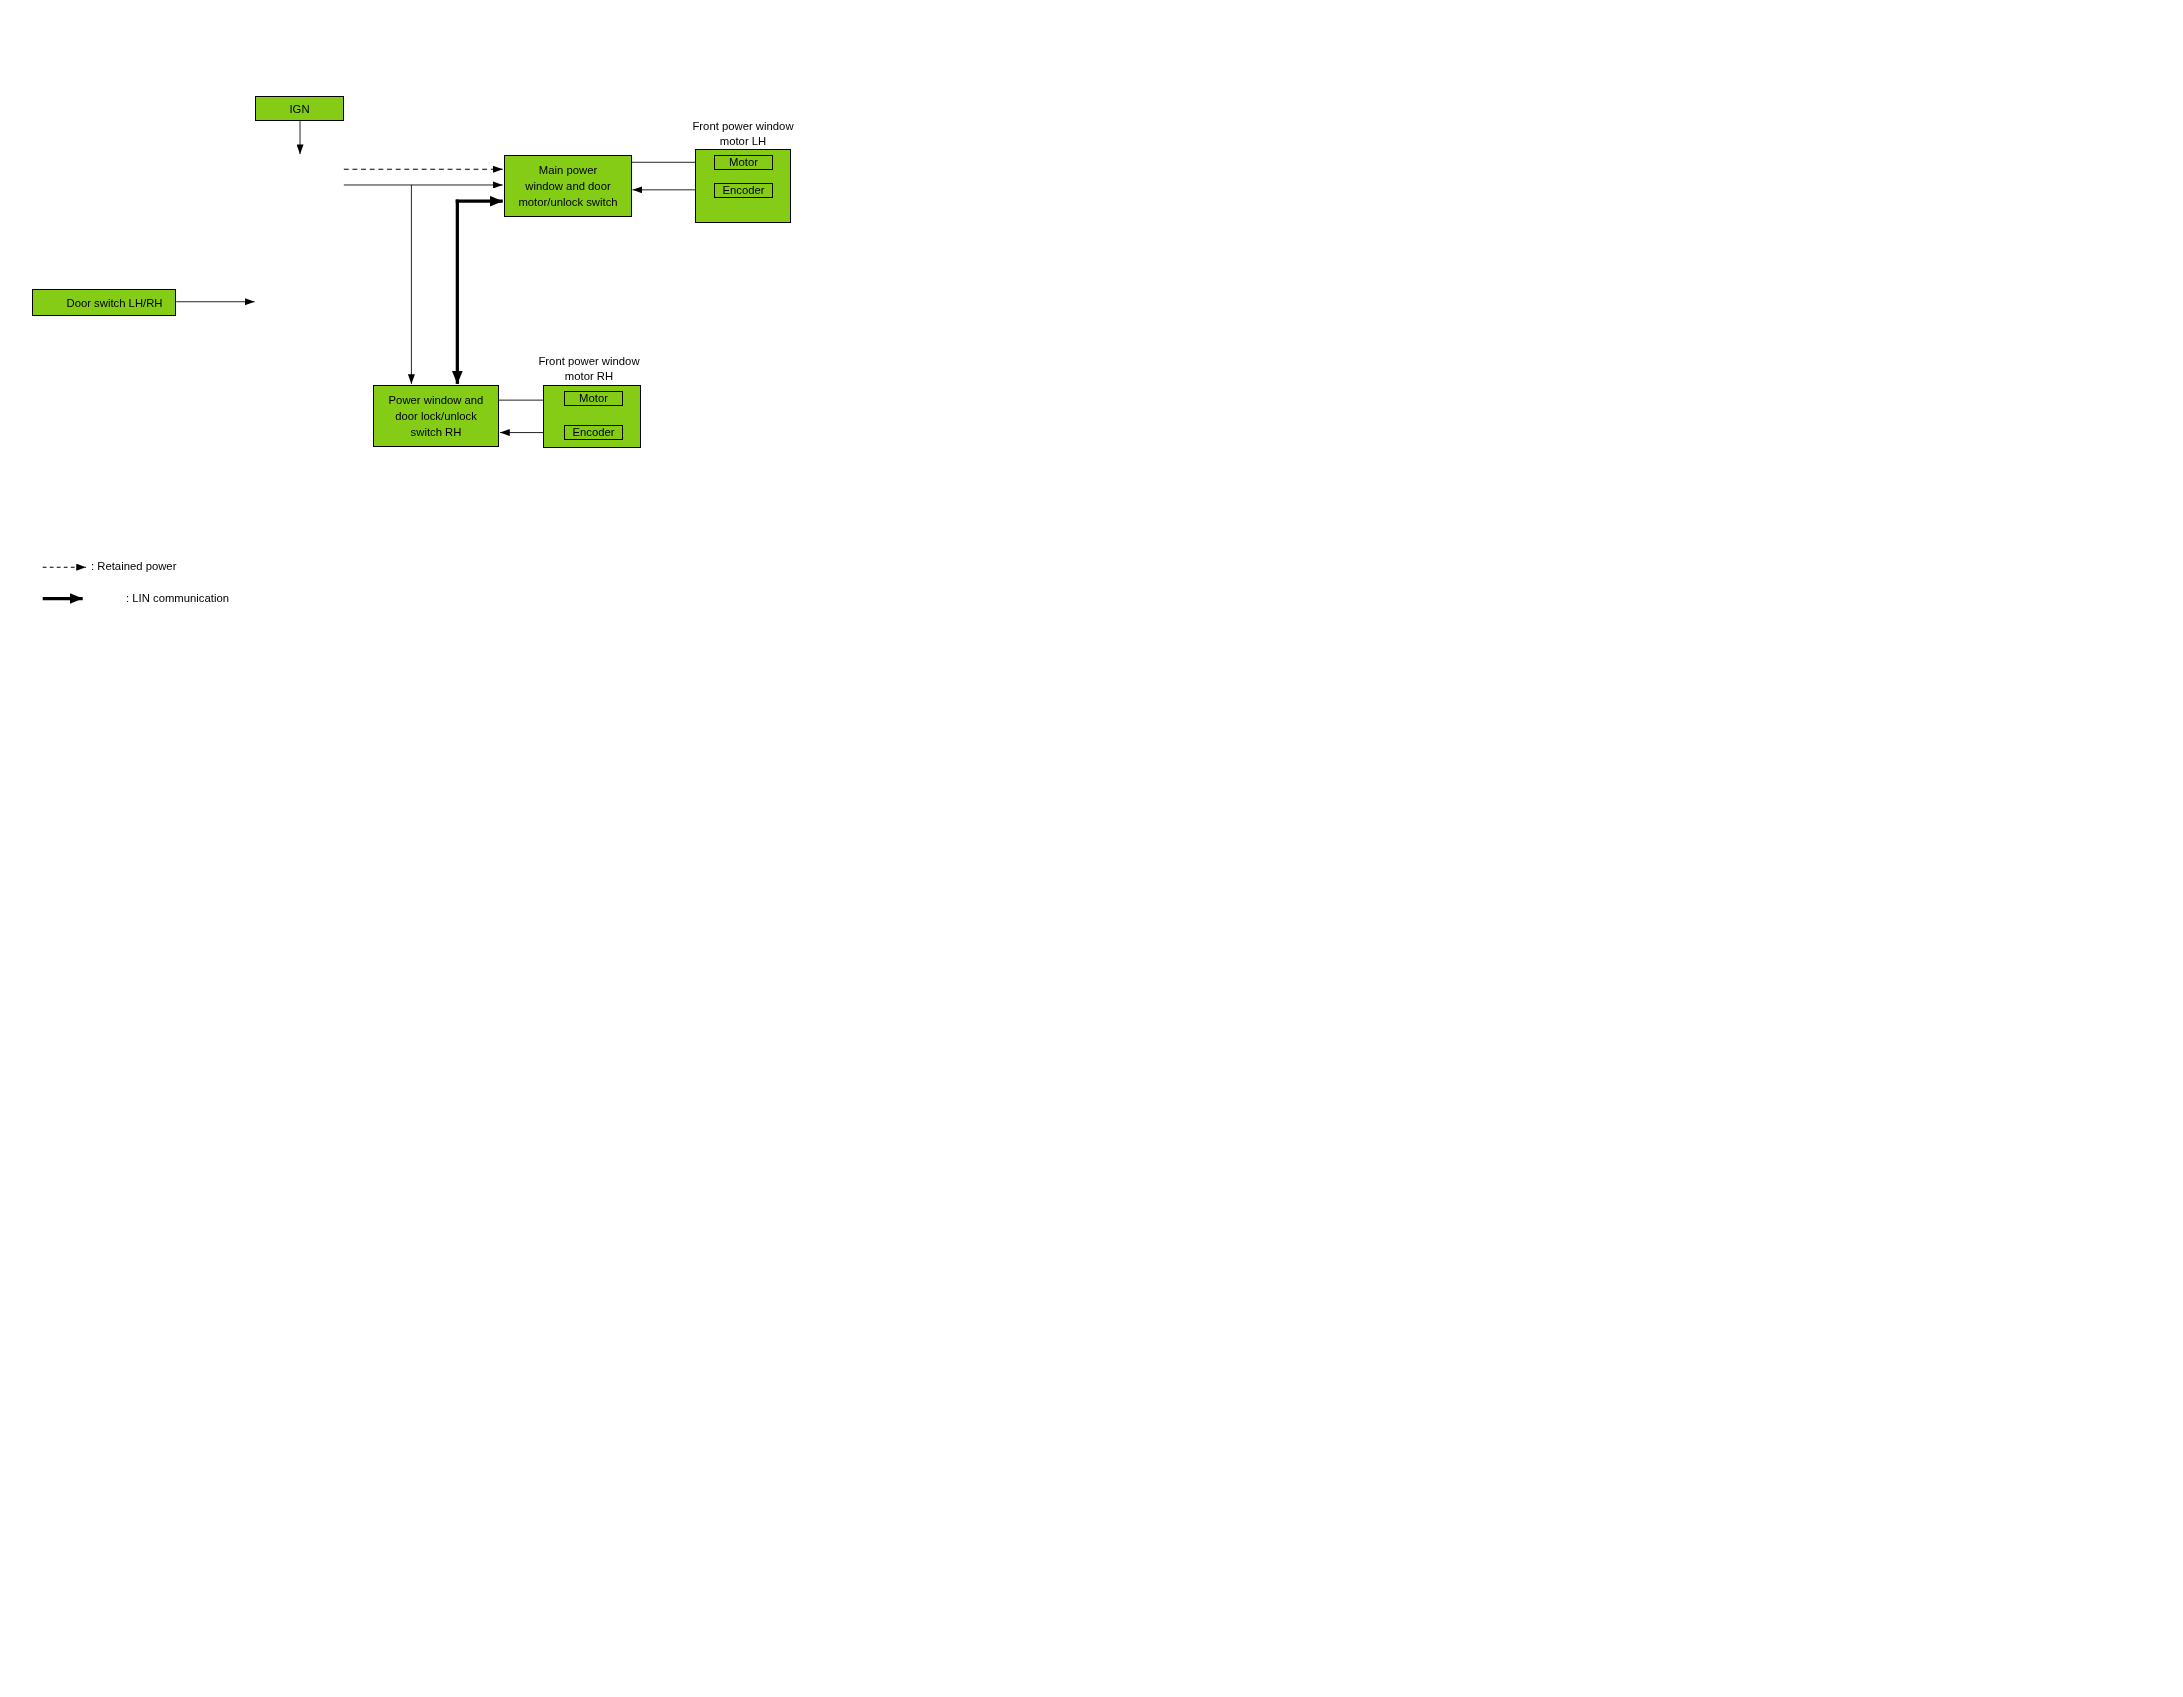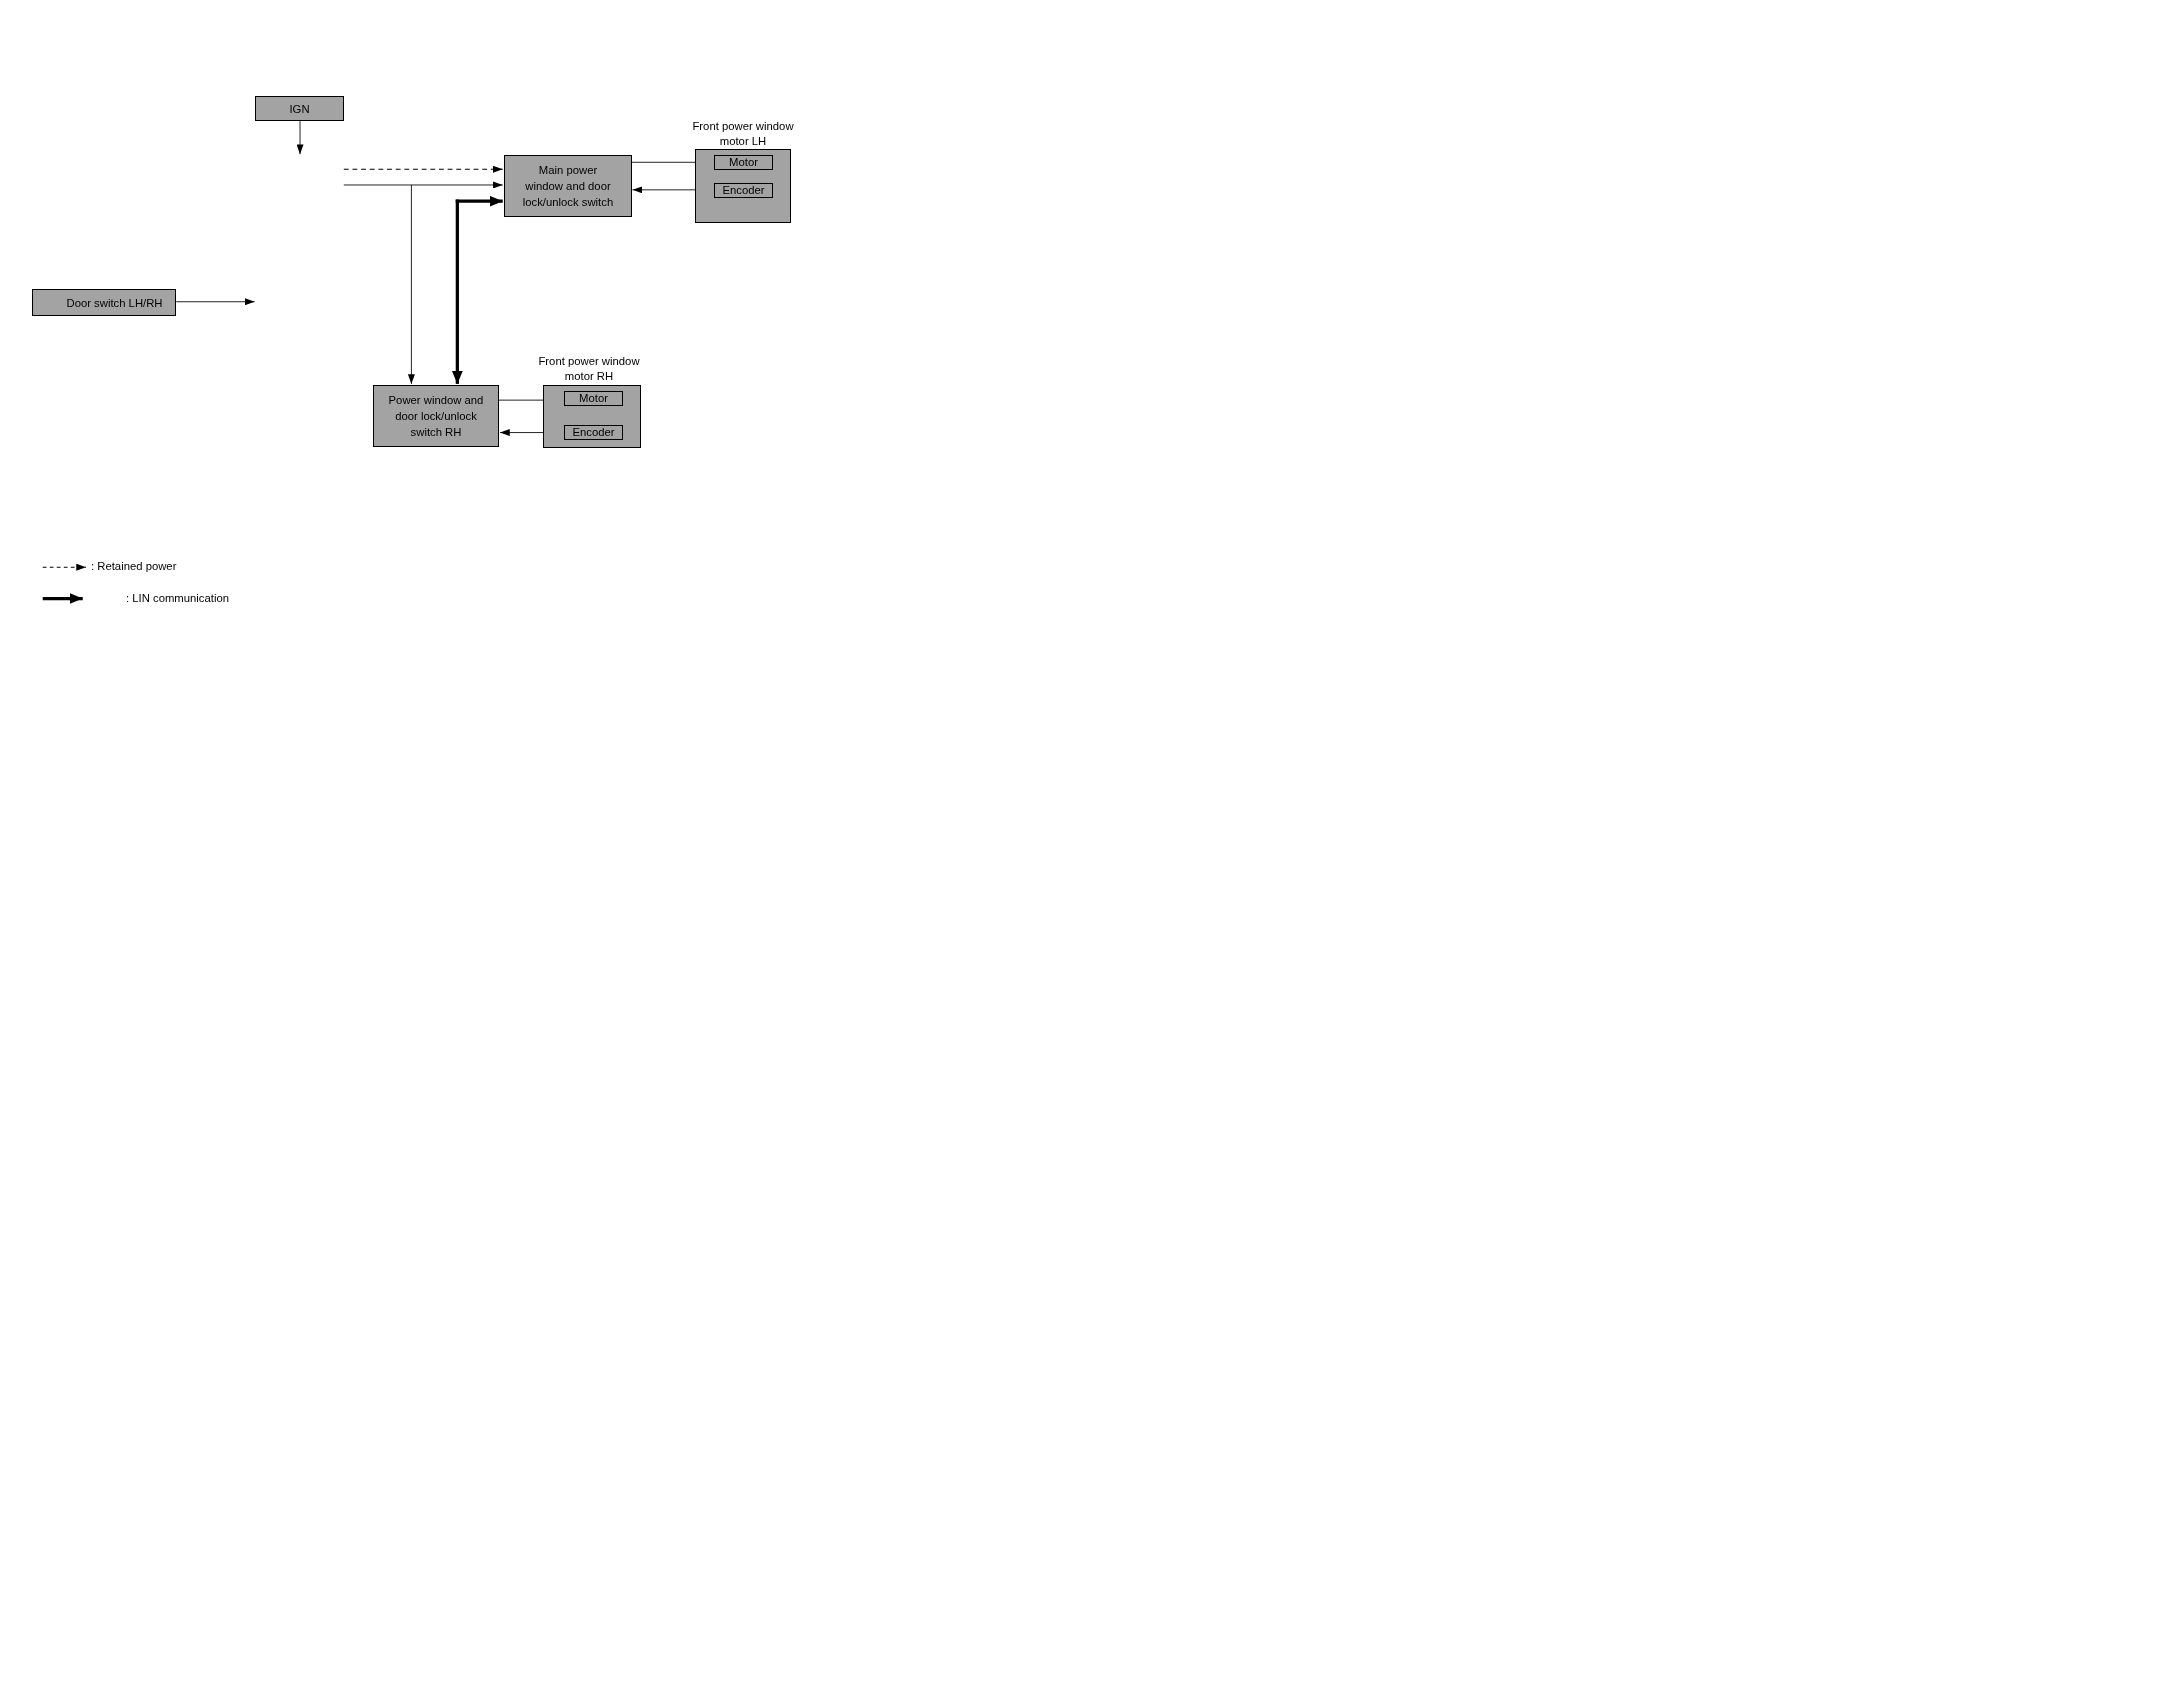--- a/index.html
+++ b/index.html
@@ -8,21 +8,21 @@
     width: 819px;
     height: 637px;
     background: #ffffff;
     font-family: "Liberation Sans", sans-serif;
     color: #000000;
     overflow: hidden;
   }
   .box {
     position: absolute;
     border: 1.1px solid #000000;
-    background: #a3a3a3;
+    background: #84cc16;
     display: flex;
     align-items: center;
     justify-content: center;
     text-align: center;
     font-size: 11.3px;
     line-height: 16px;
     box-sizing: border-box;
   }
   .box .cell-lines { width: 100%; }
   .plain-label {
@@ -91,21 +91,21 @@
 
 
   <div class="box" style="left:32px; top:289px; width:144px; height:27px;padding-left:21px;">
     <span>Door switch LH/RH</span>
   </div>
 
   <div class="box" style="left:504px; top:155px; width:128px; height:62px;">
     <div class="cell-lines">
       <div>Main power</div>
       <div>window and door</div>
-      <div>lock/unlock switch</div>
+      <div>motor/unlock switch</div>
     </div>
   </div>
 
   <div class="box" style="left:373px; top:385px; width:126px; height:62px;">
     <div class="cell-lines">
       <div>Power window and</div>
       <div>door lock/unlock</div>
       <div>switch RH</div>
     </div>
   </div>

